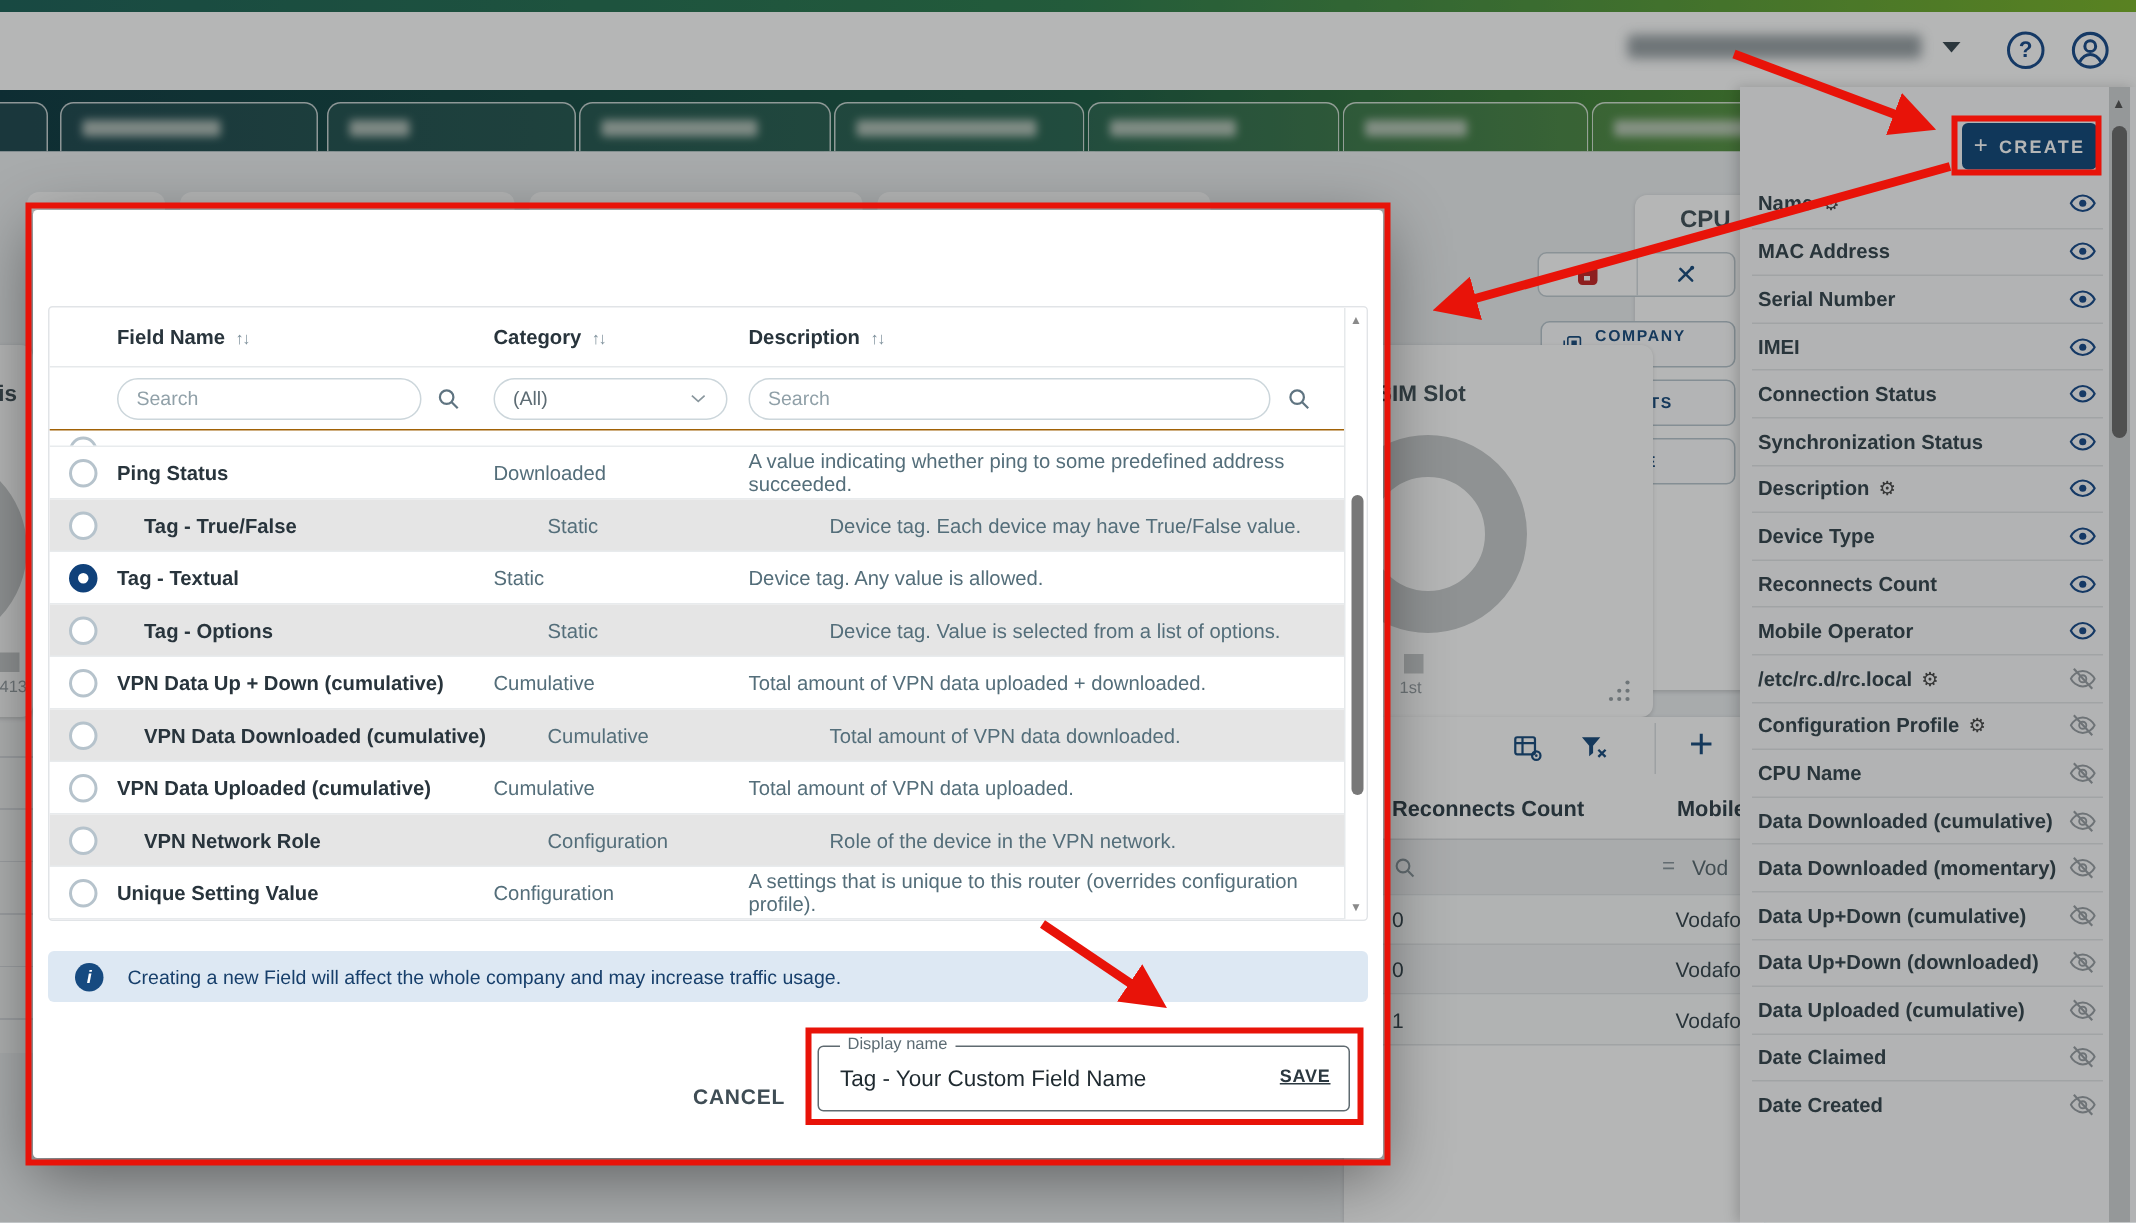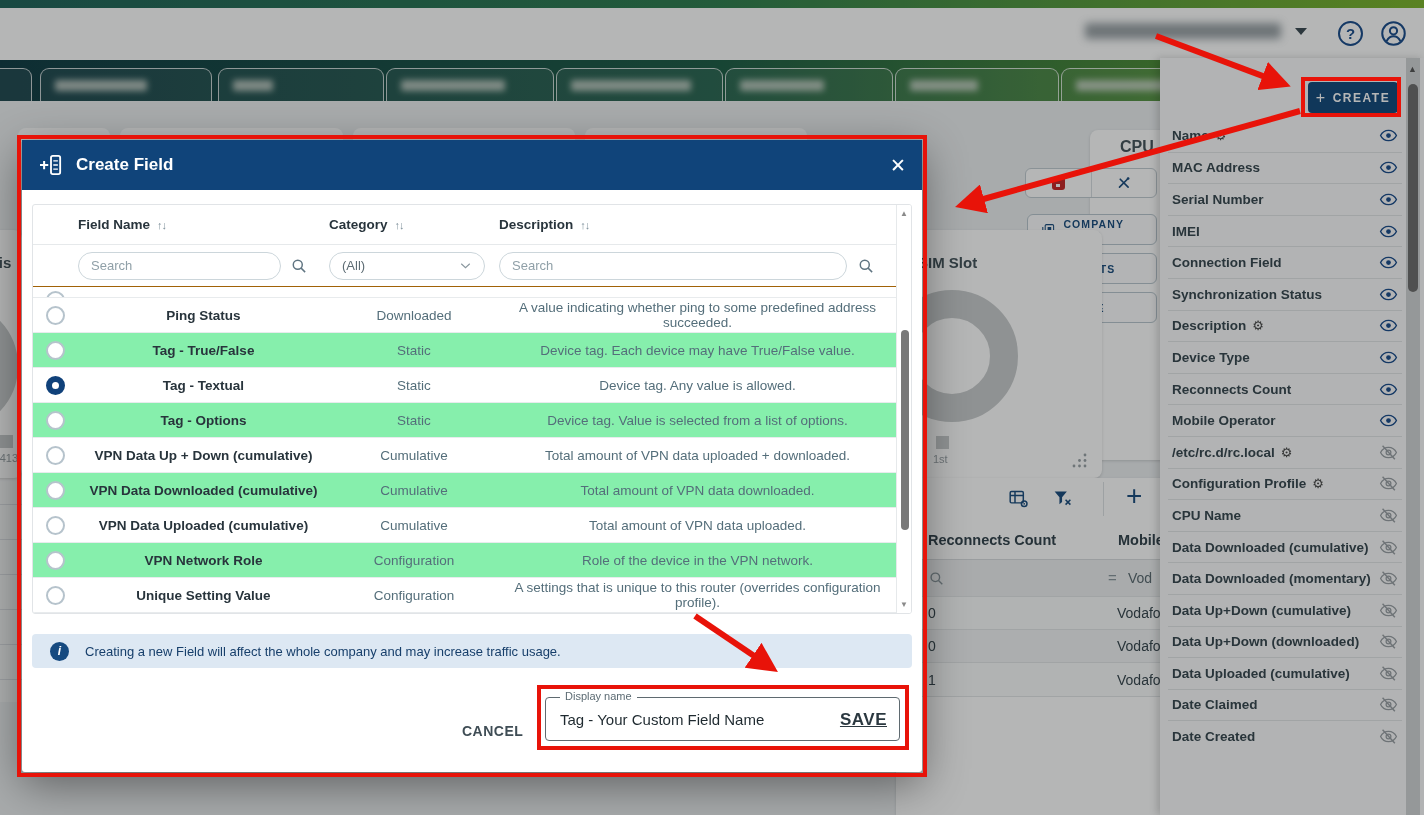--- a/index.html
+++ b/index.html
@@ -83,22 +83,22 @@
   .t-hdr { height:40px; align-items:center; border-bottom:1px solid #e6e9eb; }
   .t-hdr .hcell { font-size:13.5px; font-weight:bold; color:#28343c; }
   .sort { font-size:11px; color:#7e909b; letter-spacing:-1px; margin-left:7px; font-weight:normal; }
   .t-filter { height:42px; align-items:center; border-bottom:1px solid #a16207; }
   .finput { height:28px; border:1px solid #ccd6db; border-radius:14px; font-family:inherit; font-size:13px;
     color:#44525a; padding:0 12px; outline:none; }
   .finput::placeholder { color:#90a0a8; }
   .fsel { height:28px; width:156px; border:1px solid #ccd6db; border-radius:14px; display:flex; align-items:center;
     padding:0 10px 0 12px; font-size:13px; color:#5c6b73; }
   .sliver { height:11px; border-bottom:1px solid #e8ebed; overflow:hidden; }
-  .mrow { height:35px; align-items:center; border-bottom:1px solid #e8ebed;text-align:center; }
-  .mrow.alt { background:#86efac; }
+  .mrow { height:35px; align-items:center; border-bottom:1px solid #e8ebed; }
+  .mrow.alt { background:#e5e5e5;gap:18px; }
   .radio { width:19px; height:19px; border:2px solid #b6c3cc; border-radius:50%; background:#fff; display:inline-block; }
   .radio.sel { border:6px solid #10417a; }
   .c-radio { display:flex; justify-content:center; }
   .c-name { font-size:13.5px; font-weight:bold; color:#28343c; }
   .c-cat, .c-desc { font-size:13.5px; color:#546e7a; }
   .m-scroll { position:absolute; right:0; top:0; width:15px; height:408px; background:#fff; border-left:1px solid #e6e9eb; }
   .m-scroll .ar { position:absolute; left:3px; font-size:8px; color:#8a8a8a; }
   .m-thumb { position:absolute; left:3.5px; top:125px; width:8px; height:200px; background:#787878; border-radius:4px; }
   .m-banner { position:absolute; left:10px; top:494px; width:880px; height:34px; background:#dde8f3; border-radius:4px;
     display:flex; align-items:center; }
@@ -106,21 +106,21 @@
     display:flex; align-items:center; justify-content:center; margin-left:18px; font-style:italic; }
   .m-banner p { font-size:13px; color:#173f6b; margin-left:16px; }
   .cancel-btn { position:absolute; left:440px; top:583px; background:none; border:none; font-family:inherit;
     font-size:14px; font-weight:bold; letter-spacing:.5px; color:#3f4d55; }
   .dn-field { position:absolute; left:523px; top:557px; width:355px; height:44px; border:1.5px solid #5f6a70;
     border-radius:4px; background:#fff; }
   .dn-label { position:absolute; left:14px; top:-8px; background:#fff; padding:0 5px; font-size:11px; color:#5c6b73; }
   .dn-input { position:absolute; left:0; top:0; width:100%; height:100%; border:none; outline:none; background:none;
     font-family:inherit; font-size:15px; color:#1f2a30; padding:0 60px 0 14px; }
   .save-btn { position:absolute; right:12px; top:12px; background:none; border:none; font-family:inherit;
-    font-size:17px; font-weight:bold; letter-spacing:.5px; color:#2b3840;text-decoration:underline; }
+    font-size:12px; font-weight:bold; letter-spacing:.5px; color:#2b3840;text-decoration:underline; }
 
   
   .anno { position:absolute; border:4px solid #e81309; z-index:40; pointer-events:none; }
   .anno-arrows { position:absolute; left:0; top:0; z-index:41; pointer-events:none; }
 </style>
 </head>
 <body>
 
 <svg width="0" height="0" style="position:absolute">
   <defs>
@@ -351,21 +351,21 @@
           <use href="#i-eye"></use>
         </svg>
     </div>
     <div class="sb-row">
       <span class="sb-label">IMEI</span>
       <svg class="eye on">
           <use href="#i-eye"></use>
         </svg>
     </div>
     <div class="sb-row">
-      <span class="sb-label">Connection Field</span>
+      <span class="sb-label">Connection Status</span>
       <svg class="eye on">
           <use href="#i-eye"></use>
         </svg>
     </div>
     <div class="sb-row">
       <span class="sb-label">Synchronization Status</span>
       <svg class="eye on">
           <use href="#i-eye"></use>
         </svg>
     </div>
@@ -460,27 +460,20 @@
 
   <div class="sb-track">
     <span class="sb-up">▲</span>
     <div class="sb-thumb"></div>
   </div>
 </div>
 
 <div class="overlay"></div>
 
 <div class="modal">
-  <div class="m-head">
-    <svg width="26" height="22">
-        <use href="#i-plusfield"></use>
-      </svg>
-    <span class="m-title">Create Field</span>
-    <button class="m-close">✕</button>
-  </div>
 
   <div class="m-table">
     <div class="tgrid t-hdr" style="margin-right:15px">
       <span></span>
       <span class="hcell"><span>Field Name</span><span class="sort">↑↓</span></span>
       <span class="hcell"><span>Category</span><span class="sort">↑↓</span></span>
       <span class="hcell"><span>Description</span><span class="sort">↑↓</span></span>
     </div>
 
     <div class="tgrid t-filter" style="margin-right:15px">

